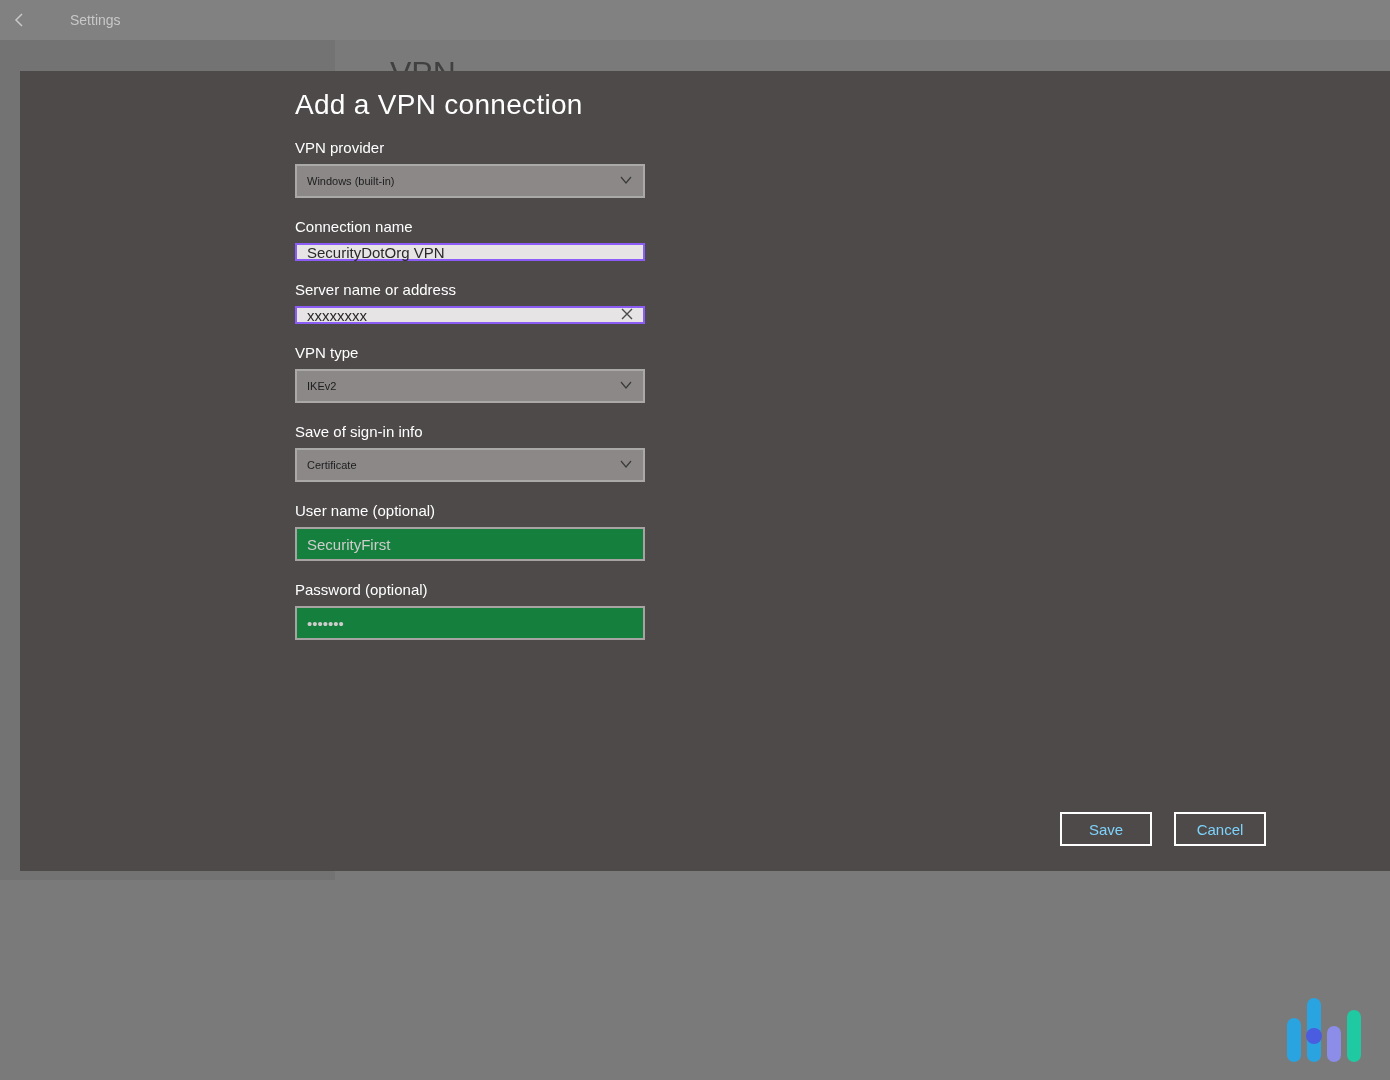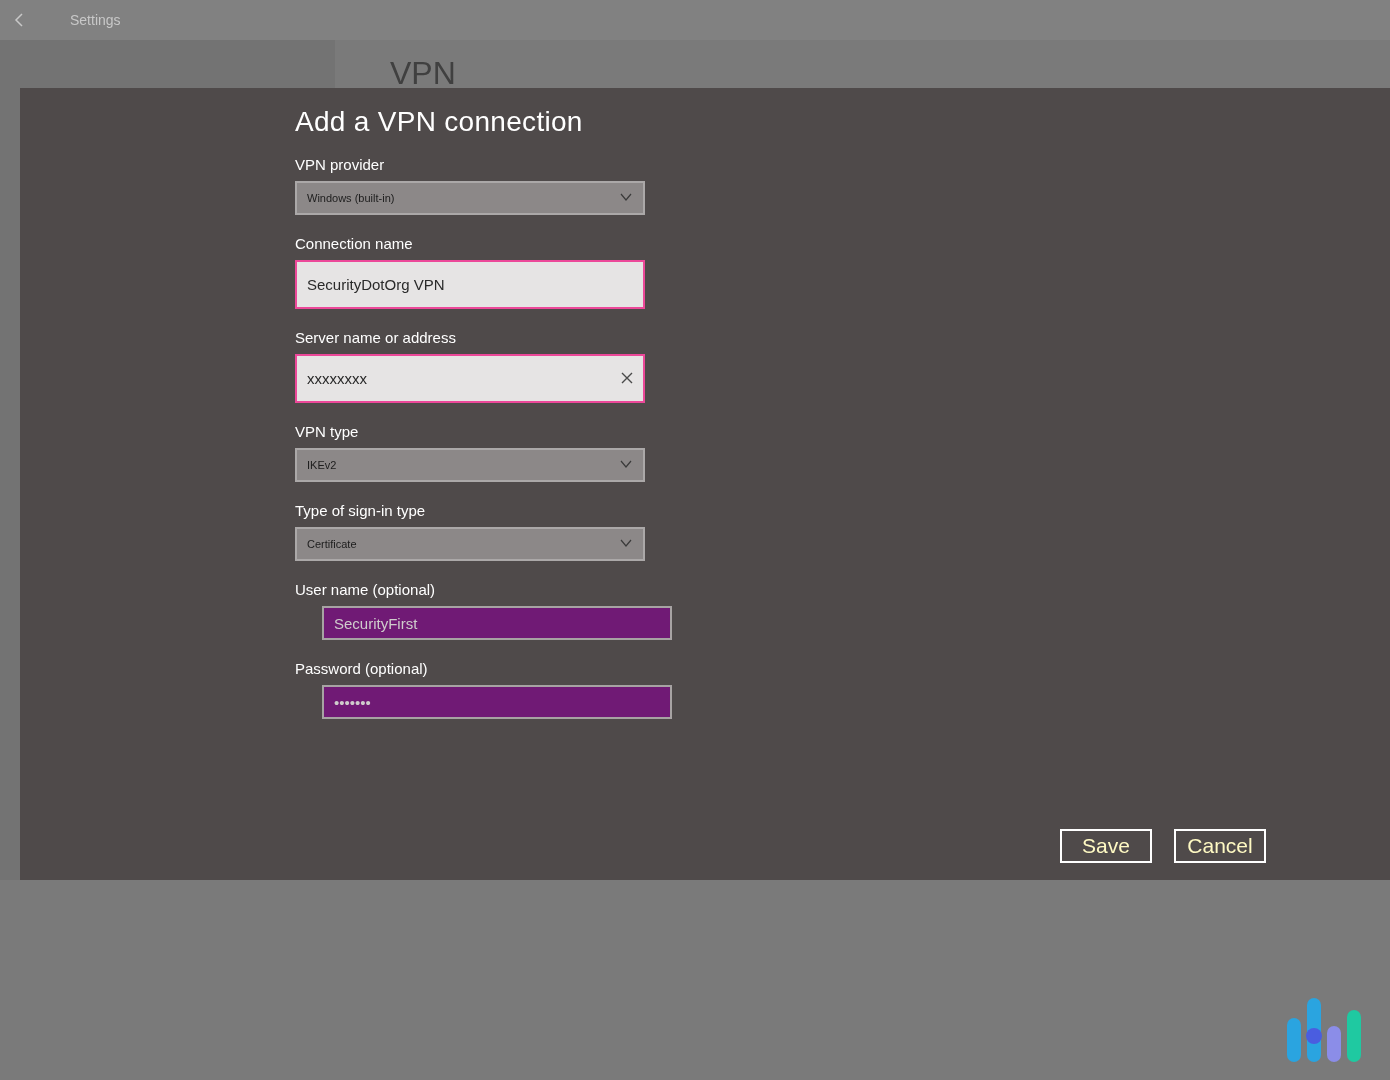--- a/index.html
+++ b/index.html
@@ -31,21 +31,21 @@
   .bg-heading {
     position:absolute; left:390px; top:55px; font-size:32px; color:#404040; font-weight:400;
   }
   .bg-lower {
     position:absolute; left:0; right:0; top:880px; bottom:0;
     background:#7a7a7a;
   }
 
   
   .modal-overlay {
-    position:absolute; left:20px; right:0; top:88px; height:800px;
+    position:absolute; left:20px; right:0; top:71px; height:800px;
     background:#4f4a4a;
     padding-left:275px; padding-top:18px;
   }
   .modal-title {
     color:#fff; font-size:28px; font-weight:350; letter-spacing:0.3px;
     margin-bottom:18px;
   }
   .form-group { margin-bottom:20px; }
   .field-label {
     color:#fff; font-size:15px; font-weight:400; margin-bottom:8px; display:block;
@@ -53,51 +53,51 @@
 
   .dropdown {
     width:350px; height:34px;
     background:#8c8888; border:2px solid #aba8a8;
     display:flex; align-items:center; justify-content:space-between;
     padding:0 10px; color:#1d1d1d; font-size:11px; cursor:pointer;
   }
   .dropdown .chev { color:#3a3a3a; }
 
   .text-input {
-    width:350px; height:49px;
-    background:#e6e4e4; border:2px solid #ec4899;
+    width:350px; height:18px;
+    background:#e6e4e4; border:2px solid #8b5cf6;
     display:flex; align-items:center; padding:4px 10px;
     color:#2a2a2a; font-size:15px; position:relative;
   }
   .text-input .clear-x {
     position:absolute; right:10px; color:#4a4a4a; font-size:16px; cursor:pointer;
   }
 
   .text-input-dim {
     width:350px; height:34px;
-    background:#701a75; border:2px solid #a7a3a3;
+    background:#15803d; border:2px solid #a7a3a3;
     display:flex; align-items:center; padding:0 10px;
-    color:#cfcccc; font-size:15px;margin-left:27px;
+    color:#cfcccc; font-size:15px;
   }
 
   .checkbox-row {
     display:flex; align-items:center; gap:10px; margin-top:16px;
   }
   .checkbox-box {
     width:22px; height:22px; background:#6e6a6a; border:1px solid #989494;
     display:flex; align-items:center; justify-content:center; color:#fff; font-size:14px;
   }
   .checkbox-label { color:#fff; font-size:15px; }
 
   .button-row {
     position:absolute; right:124px; bottom:25px; display:flex; gap:22px;
   }
   .dlg-button {
     width:92px; height:34px; border:2px solid #fff; background:transparent;
-    color:#fef9c3; font-size:21px; display:flex; align-items:center; justify-content:center;
+    color:#7dd3fc; font-size:15px; display:flex; align-items:center; justify-content:center;
     cursor:pointer;
   }
 
   
   .logo {
     position:absolute; right:26px; bottom:18px; width:80px; height:80px;
     display:flex; align-items:flex-end; justify-content:center; gap:6px;
   }
   .logo .bar { width:14px; border-radius:7px; }
   .logo .b1 { height:44px; background:#2aa4e0; }
@@ -164,21 +164,21 @@
       <span>IKEv2</span>
       <span class="chev">
         <svg width="14" height="14" viewBox="0 0 14 14">
             <path d="M2 4 L7 10 L12 4" stroke="#3a3a3a" stroke-width="1.2" fill="none"></path>
           </svg>
       </span>
     </div>
   </div>
 
   <div class="form-group">
-    <label class="field-label">Type of sign-in type</label>
+    <label class="field-label">Save of sign-in info</label>
     <div class="dropdown">
       <span>Certificate</span>
       <span class="chev">
         <svg width="14" height="14" viewBox="0 0 14 14">
             <path d="M2 4 L7 10 L12 4" stroke="#3a3a3a" stroke-width="1.2" fill="none"></path>
           </svg>
       </span>
     </div>
   </div>
 

